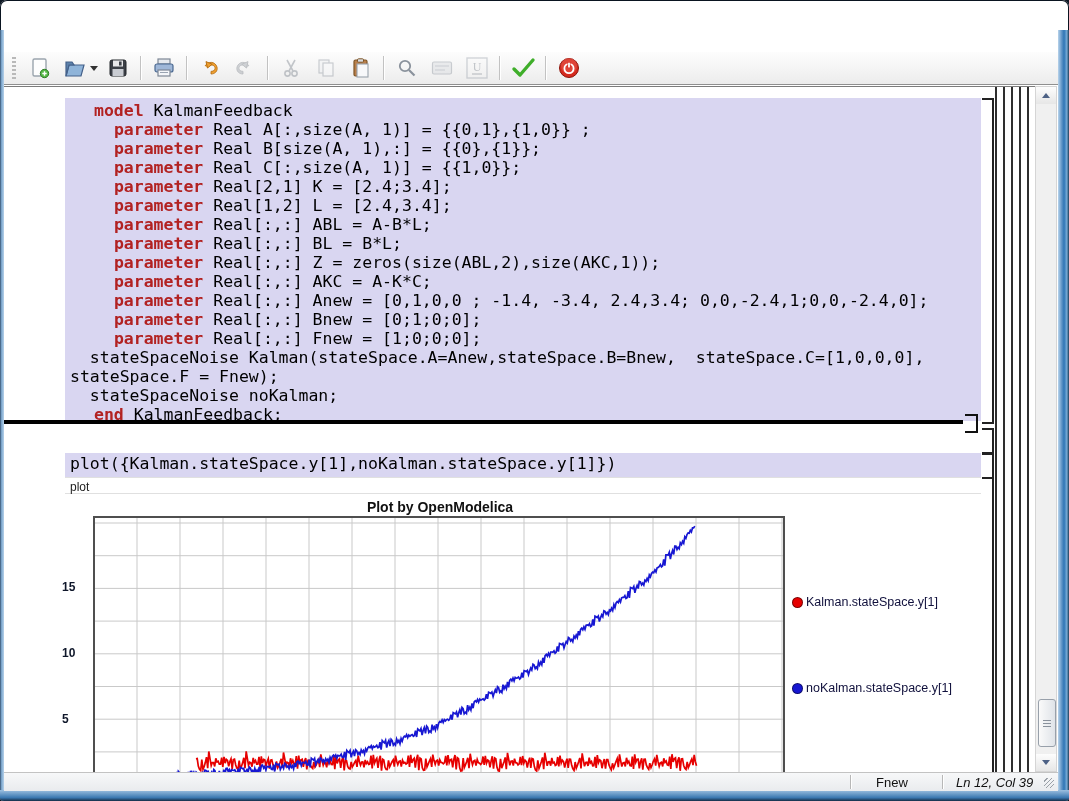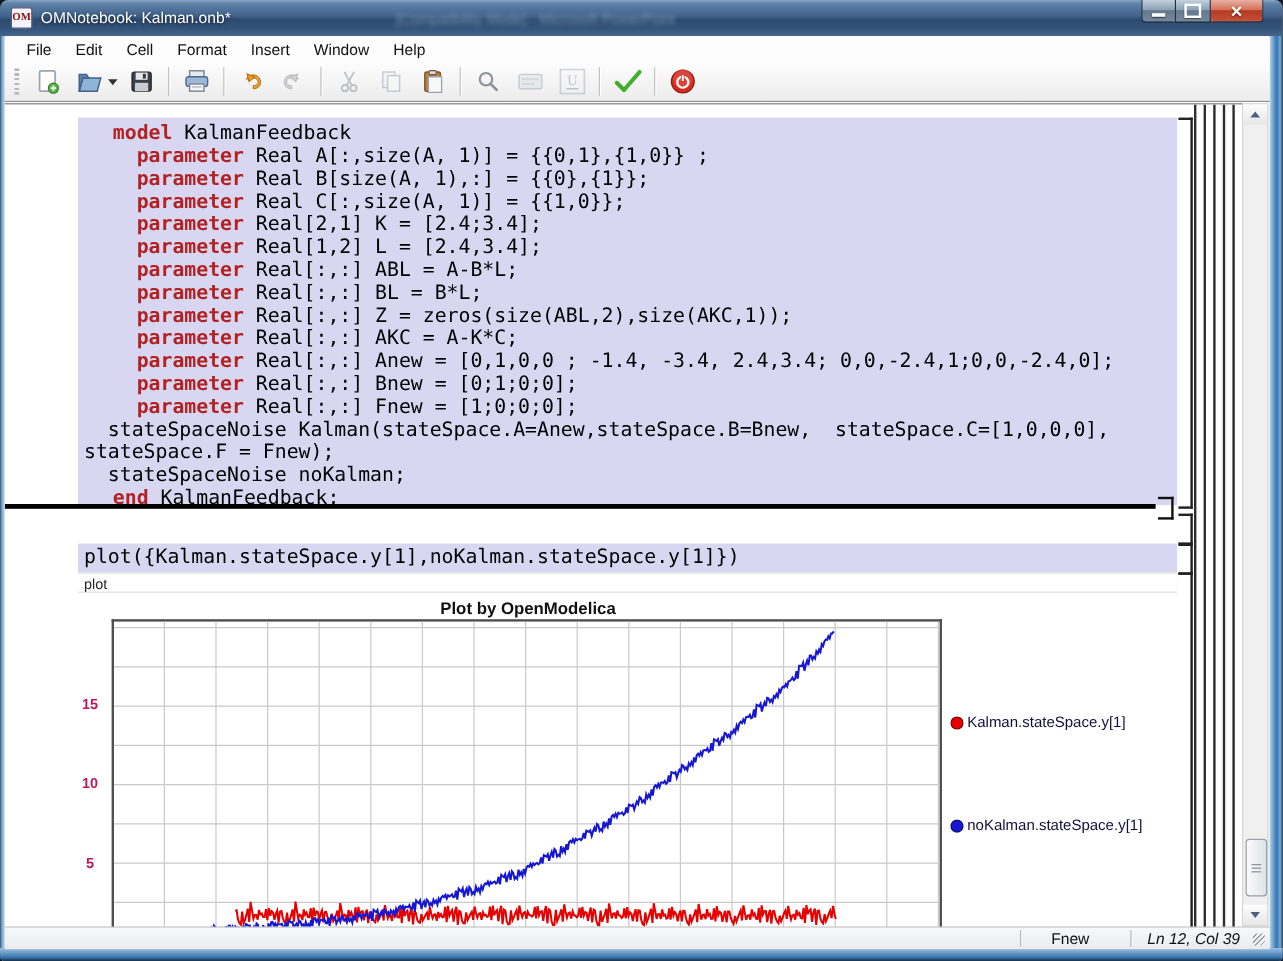--- a/index.html
+++ b/index.html
@@ -59,21 +59,21 @@
   .cell-out{position:absolute;left:61px;top:390px;width:916px;height:17px;background:#fff;border-top:1px solid #e0e0e0;border-bottom:1px solid #e0e0e0;
     font-size:12px;color:#222;padding:2px 0 0 5px;box-sizing:border-box;}
   .divider{position:absolute;left:0px;top:333px;width:959px;height:4px;background:#000;}
   .divider-bracket{position:absolute;left:961px;top:327px;width:11px;height:15px;border:2px solid #111;border-left:none;}
   .cell-bracket{position:absolute;left:978px;width:10px;border:2px solid #222;border-left:none;}
   .group-line{position:absolute;top:0px;width:2px;height:686px;background:#2e2e2e;}
   
   .plot-title{position:absolute;left:91px;top:412px;width:690px;text-align:center;font-size:14px;font-weight:bold;color:#101010;}
   .plot-frame{position:absolute;left:89px;top:429px;width:692px;height:257px;border:2px solid #4f4f4f;border-bottom:none;box-sizing:border-box;background:#fff;}
   #plot-svg{position:absolute;left:91px;top:431px;}
-  .ytick{position:absolute;width:26px;text-align:center;font-size:12px;font-weight:bold;color:#be185d;}
+  .ytick{position:absolute;width:26px;text-align:left;font-size:12px;font-weight:bold;color:#0f172a;}
   .legend-item{position:absolute;display:flex;align-items:center;font-size:12.5px;color:#10103c;}
   .legend-dot{width:11px;height:11px;border-radius:50%;margin-right:3px;border:1px solid rgba(0,0,0,.45);box-sizing:border-box;}
   
   .vscroll{position:absolute;left:1035px;top:86px;width:22px;height:686px;background:#f0f0f0;border:1px solid #d5d5d5;box-sizing:border-box;}
   .scroll-arrow{position:absolute;left:0;width:20px;height:17px;display:flex;align-items:center;justify-content:center;background:linear-gradient(180deg,#fdfdfd,#e6e6e6);}
   .tri-up{width:0;height:0;border-left:4px solid transparent;border-right:4px solid transparent;border-bottom:5px solid #4d6185;}
   .tri-down{width:0;height:0;border-left:4px solid transparent;border-right:4px solid transparent;border-top:5px solid #4d6185;}
   .scroll-thumb{position:absolute;left:2px;top:612px;width:16px;height:46px;border-radius:3px;border:1px solid #98a0aa;
     background:linear-gradient(90deg,#fafafa,#dfe3e8);display:flex;align-items:center;justify-content:center;flex-direction:column;gap:2px;}
   .thumb-line{width:8px;height:1px;background:#8a929c;}
@@ -84,50 +84,25 @@
   .sb-text{position:absolute;top:2px;}
   .sb-grip{position:absolute;right:4px;bottom:3px;width:10px;height:10px;
     background:repeating-linear-gradient(135deg,transparent 0 2px,#9aa0a8 2px 3px);}
   svg{display:block;}
 </style>
 </head>
 <body>
 
 <div id="window">
 
-  <div class="titlebar">
-    <div class="win-icon">OM</div>
-    <div class="win-title">OMNotebook: Kalman.onb*</div>
-    <div class="ghost-title">[Compatibility Mode] - Microsoft PowerPoint</div>
-    <div class="win-buttons">
-      <div class="winbtn min">
-          <div class="glyph-min"></div>
-        </div>
-      <div class="winbtn max">
-          <div class="glyph-max"></div>
-        </div>
-      <div class="winbtn close">
-          <div class="glyph-close">✕</div>
-        </div>
-    </div>
-  </div>
 
   <div class="border-left"></div>
   <div class="border-right"></div>
   <div class="border-bottom"></div>
 
-  <div class="menubar" id="menubar">
-      <div class="menu-item">File</div>
-      <div class="menu-item">Edit</div>
-      <div class="menu-item">Cell</div>
-      <div class="menu-item">Format</div>
-      <div class="menu-item">Insert</div>
-      <div class="menu-item">Window</div>
-      <div class="menu-item">Help</div>
-    </div>
 
   <div class="toolbar">
     <div class="grip"></div>
     <div class="tbtn">
       <svg width="22" height="22" viewBox="0 0 22 22">
         <rect x="4" y="2" width="13" height="17" rx="1.5" fill="#fdfdfd" stroke="#9aa4ad" stroke-width="1.4"></rect>
         <circle cx="15.5" cy="16.5" r="4.2" fill="#57b847" stroke="#2e7d27" stroke-width="1"></circle>
         <path d="M13.3 16.5h4.4M15.5 14.3v4.4" stroke="#fff" stroke-width="1.4"></path>
       </svg>
     </div>

